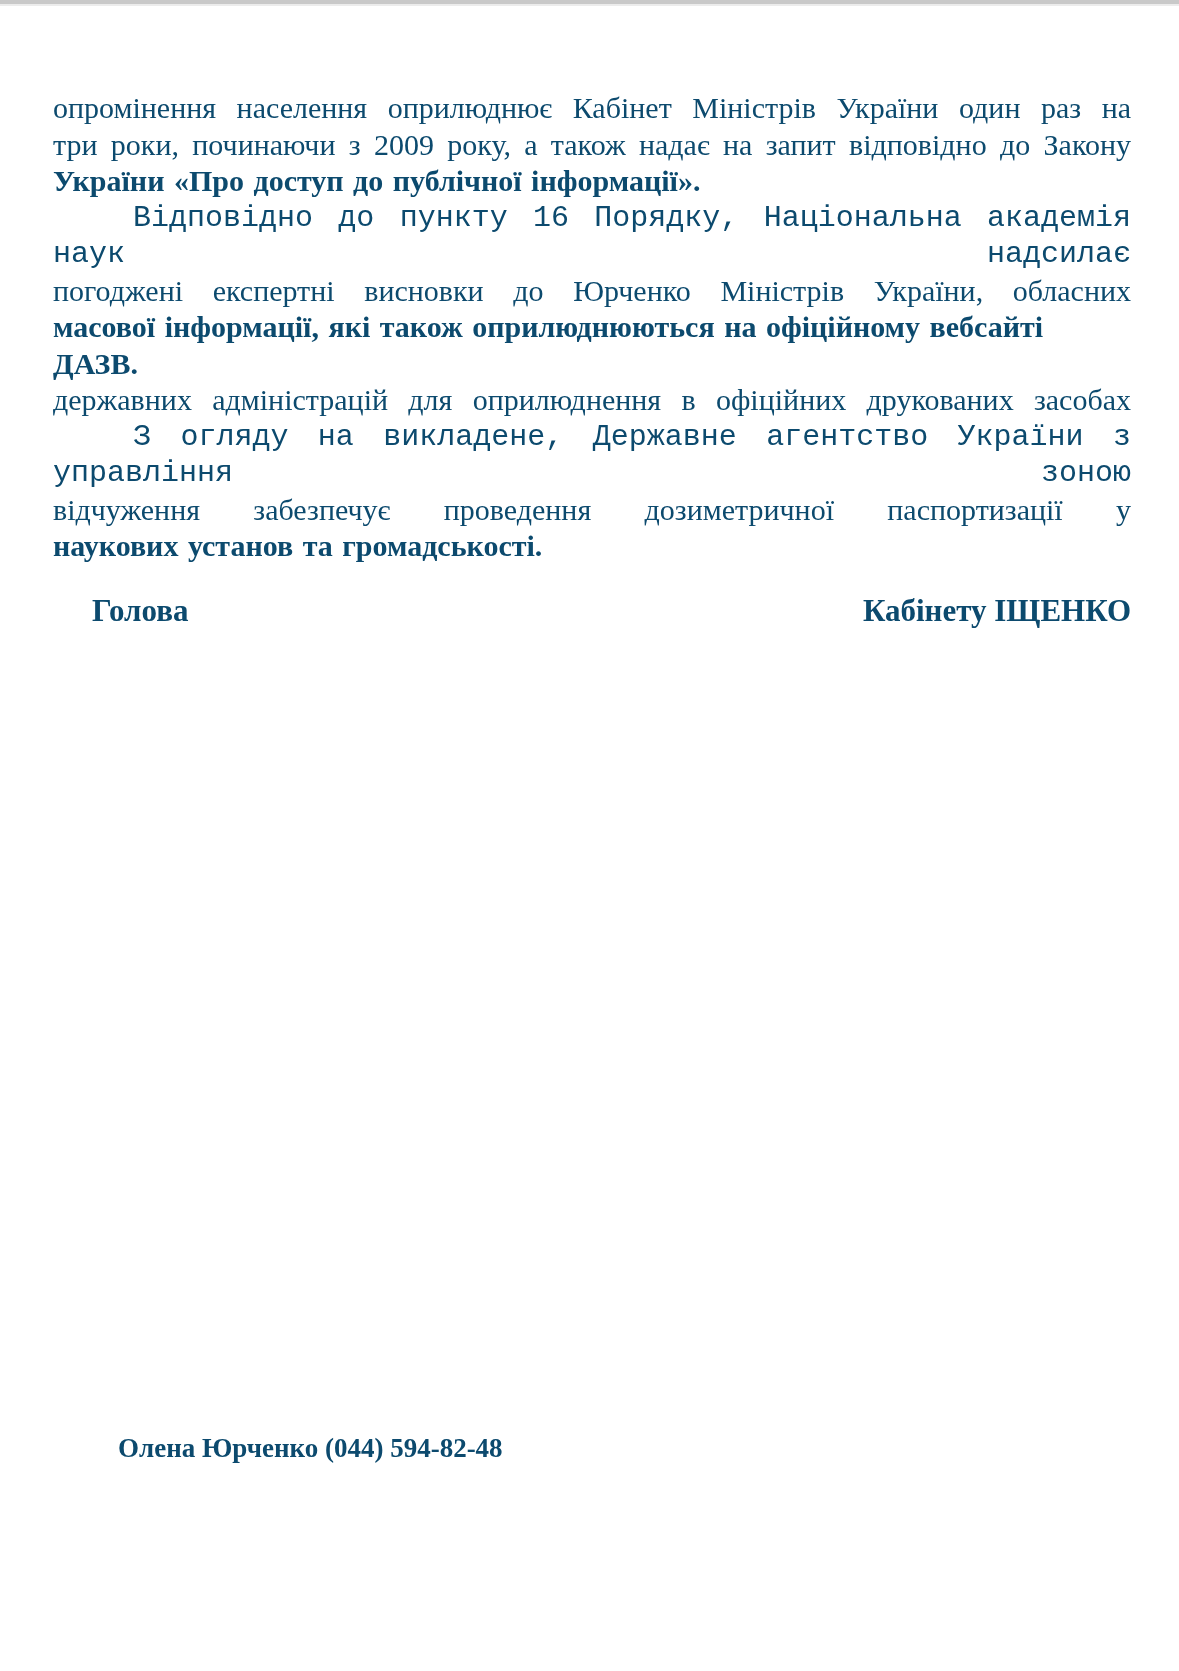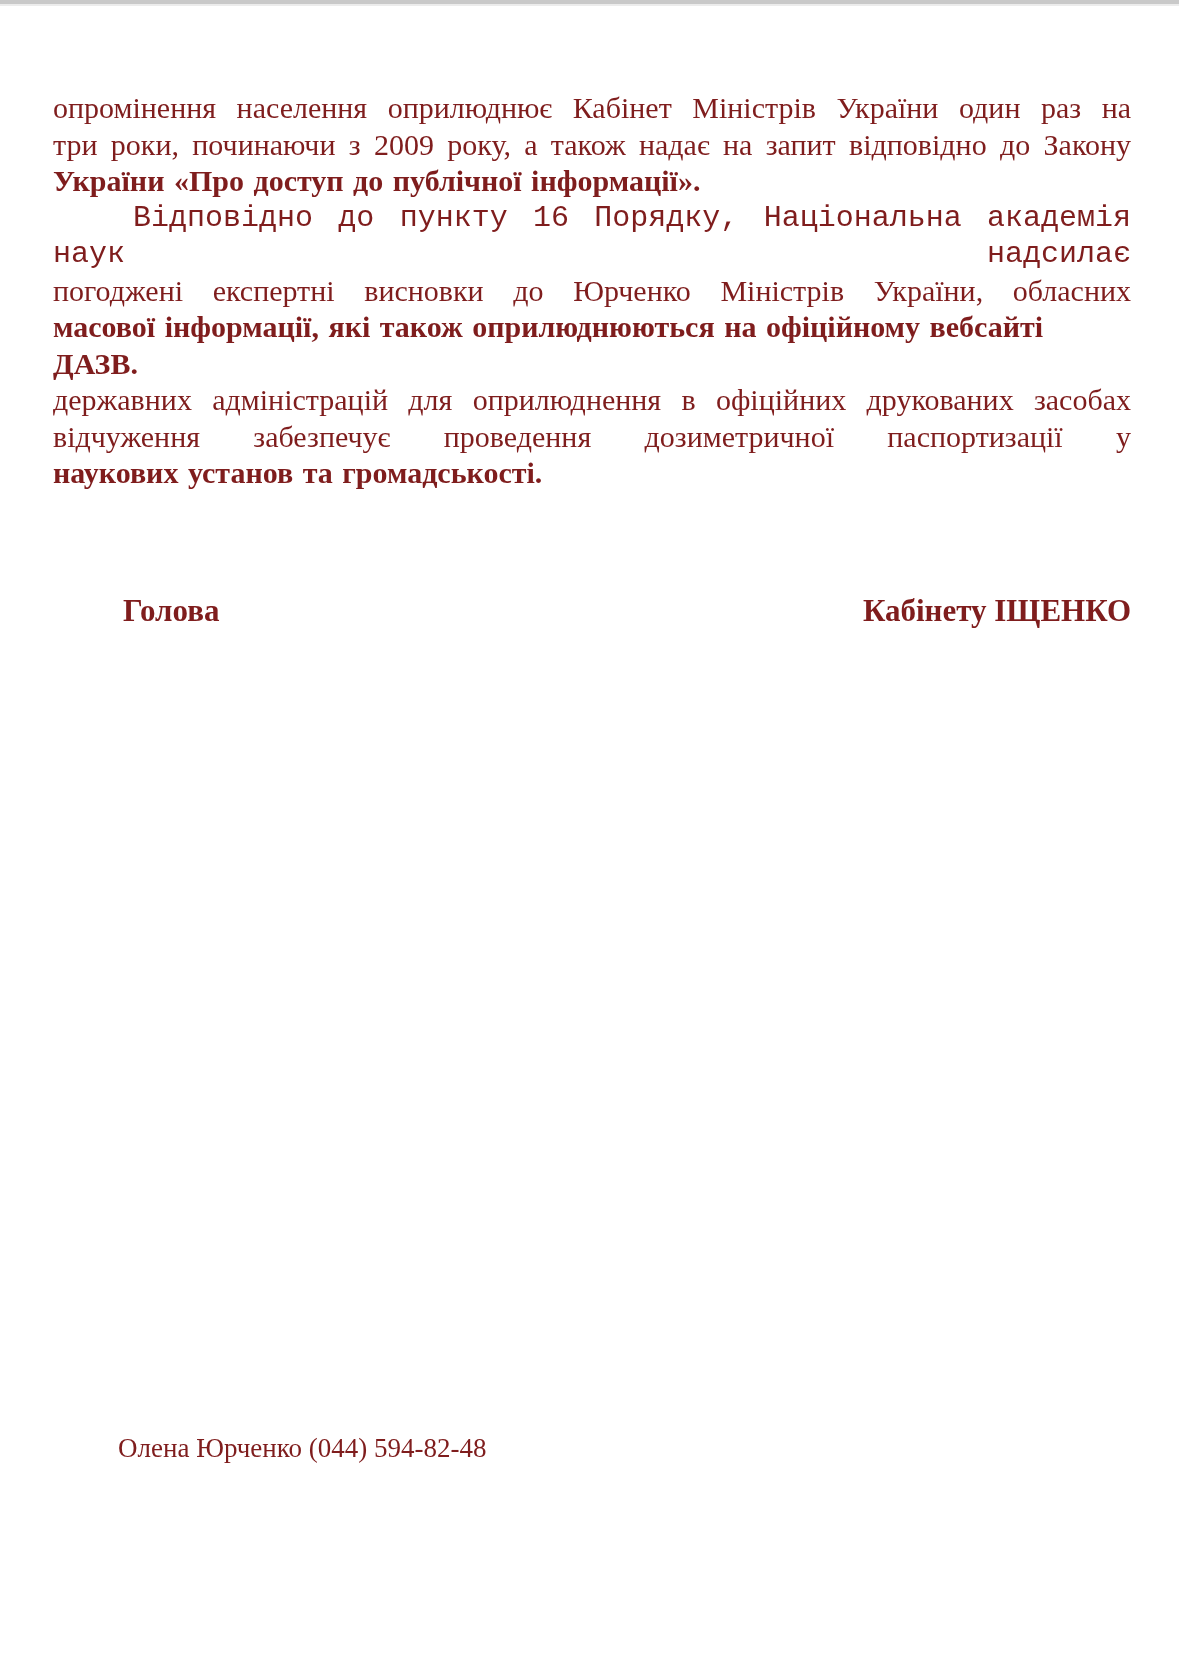--- a/index.html
+++ b/index.html
@@ -7,21 +7,21 @@
     padding: 0;
     background: #ffffff;
   }
   .page {
     position: relative;
     width: 1179px;
     height: 1671px;
     background: #ffffff;
     overflow: hidden;
     font-family: "Liberation Serif", "DejaVu Serif", serif;
-    color: #7f1d1d;
+    color: #0c4a6e;
   }
   
   .top-edge {
     position: absolute;
     top: 0; left: 0;
     width: 100%;
     height: 4px;
     background: #c9c9c9;
     border-bottom: 2px solid #ececec;
   }
@@ -54,28 +54,28 @@
     top: 592px;
     left: 53px;
     width: 1078px;
     display: flex;
     justify-content: space-between;
     align-items: baseline;
     font-size: 31px;
     line-height: 38px;
     font-weight: bold;
   }
-  .signature-title { margin-left: 70px; }
+  .signature-title { margin-left: 39px; }
   .footer-contact {
     position: absolute;
     top: 1432px;
     left: 118px;
     font-size: 27px;
     line-height: 32px;
-    font-weight: normal;
+    font-weight: bold;
   }
 </style>
 </head>
 <body>
 
 <div class="page">
 
   <div class="top-edge"></div>
 
   <div class="body-text">
@@ -87,20 +87,21 @@
     </div>
 
     <div class="para">
       <div class="line indent">Відповідно до пункту 16 Порядку, Національна академія наук надсилає</div>
       <div class="line">погоджені експертні висновки до Юрченко Міністрів України, обласних</div>
       <div class="line lastline">масової інформації, які також оприлюднюються на офіційному вебсайті ДАЗВ.</div>
       <div class="line">державних адміністрацій для оприлюднення в офіційних друкованих засобах</div>
     </div>
 
     <div class="para">
+      <div class="line indent">З огляду на викладене, Державне агентство України з управління зоною</div>
       <div class="line">відчуження забезпечує проведення дозиметричної паспортизації у</div>
       <div class="line lastline">наукових установ та громадськості.</div>
     </div>
 
   </div>
 
   <div class="signature-row">
     <span class="signature-title">Голова</span>
     <span class="signature-name">Кабінету ІЩЕНКО</span>
   </div>

